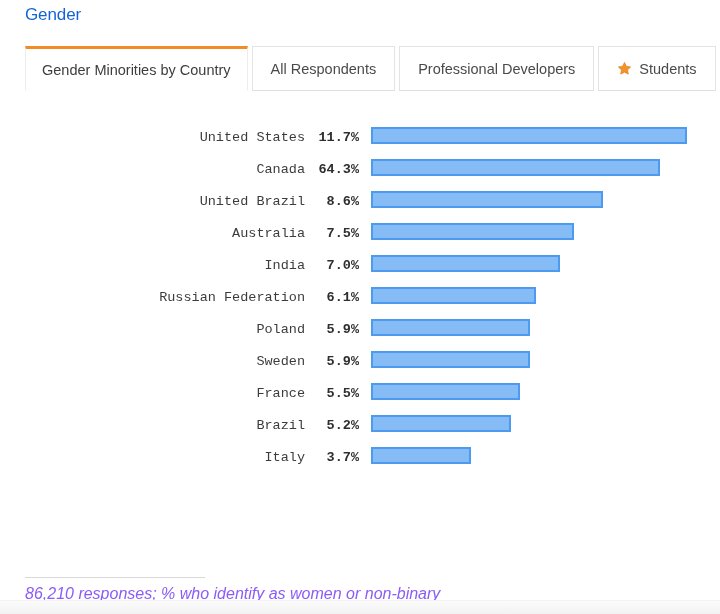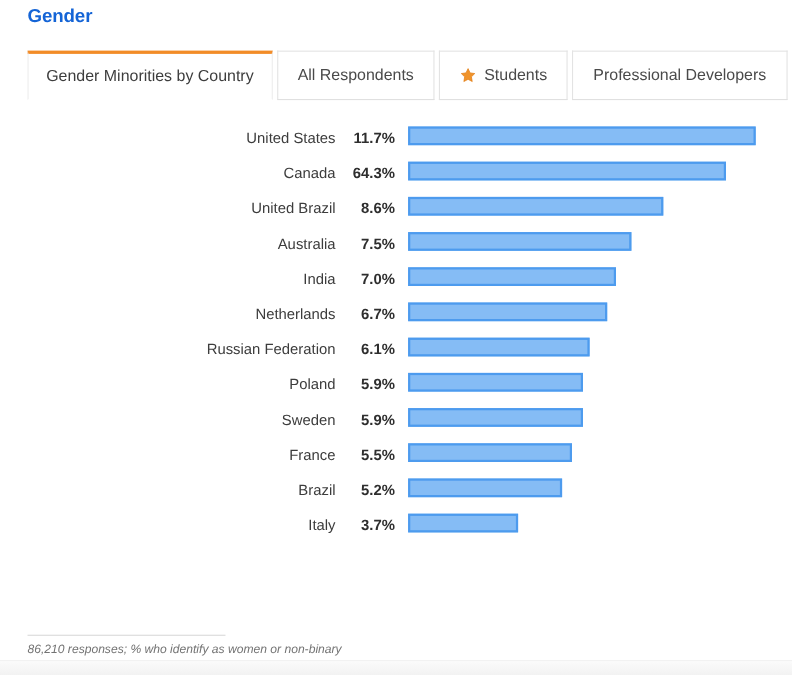--- a/index.html
+++ b/index.html
@@ -16,21 +16,21 @@
     color: #333333;
     position: relative;
   }
 
   
   #page-title {
     position: absolute;
     left: 25px;
     top: 5px;
     font-size: 17px;
-    font-weight: bold;
+    font-weight: normal;
     color: #1464d6;
     letter-spacing: -0.1px;
   }
 
   
   #tabs {
     position: absolute;
     left: 25px;
     top: 46px;
     height: 45px;
@@ -69,22 +69,23 @@
     width: 15px;
     height: 15px;
     margin-right: 7px;
     flex: 0 0 auto;
   }
 
   
   #chart {
     position: absolute;
     left: 0;
-    top: 112px;
+    top: 124px;
     width: 708px;
+    font-family: Liberation Mono, monospace;
   }
 
   .row {
     position: relative;
     height: 32px;
   }
 
   .row-label {
     position: absolute;
     right: 403px;       
@@ -122,23 +123,23 @@
     top: 577px;
     width: 180px;
     height: 1px;
     background: #d9d9d9;
   }
 
   #footer-note {
     position: absolute;
     left: 25px;
     top: 585px;
-    font-size: 11px;
+    font-size: 16px;
     font-style: italic;
-    color: #737373;
+    color: #8b5cf6;
     white-space: nowrap;
   }
 
   #bottom-band {
     position: absolute;
     left: 0;
     top: 600px;
     width: 720px;
     height: 14px;
     background: linear-gradient(to bottom, #fbfbfb, #f2f2f2);
@@ -151,28 +152,28 @@
 <div id="page-title" style="color: rgb(20, 100, 214);">Gender</div>
 
 <div id="tabs">
     <div class="tab active" style="border-top-color: rgb(242, 140, 40);">
       <span>Gender Minorities by Country</span>
     </div>
     <div class="tab">
       <span>All Respondents</span>
     </div>
     <div class="tab">
+      <span>Professional Developers</span>
+    </div>
+    <div class="tab">
       <span class="tab-star"><svg viewBox="0 0 24 24" width="15" height="15">
           <path d="M12 2.2l3.0 6.2 6.8 1.0-4.9 4.8 1.2 6.8-6.1-3.2-6.1 3.2 1.2-6.8L2.2 9.4l6.8-1.0z" fill="#f0932b" stroke="#e07b10" stroke-width="1" stroke-linejoin="round"></path>
         </svg></span>
       <span>Students</span>
     </div>
-    <div class="tab">
-      <span>Professional Developers</span>
-    </div>
   </div>
 
 <div id="chart">
     <div class="row">
       <div class="row-label">United States</div>
       <div class="row-value">11.7%</div>
       <div class="row-bar" style="width: 316px; background: rgb(133, 188, 245); border-color: rgb(77, 155, 238);"></div>
     </div>
     <div class="row">
       <div class="row-label">Canada</div>
@@ -188,25 +189,20 @@
       <div class="row-label">Australia</div>
       <div class="row-value">7.5%</div>
       <div class="row-bar" style="width: 203px; background: rgb(133, 188, 245); border-color: rgb(77, 155, 238);"></div>
     </div>
     <div class="row">
       <div class="row-label">India</div>
       <div class="row-value">7.0%</div>
       <div class="row-bar" style="width: 189px; background: rgb(133, 188, 245); border-color: rgb(77, 155, 238);"></div>
     </div>
     <div class="row">
-      <div class="row-label">Netherlands</div>
-      <div class="row-value">6.7%</div>
-      <div class="row-bar" style="width: 181px; background: rgb(133, 188, 245); border-color: rgb(77, 155, 238);"></div>
-    </div>
-    <div class="row">
       <div class="row-label">Russian Federation</div>
       <div class="row-value">6.1%</div>
       <div class="row-bar" style="width: 165px; background: rgb(133, 188, 245); border-color: rgb(77, 155, 238);"></div>
     </div>
     <div class="row">
       <div class="row-label">Poland</div>
       <div class="row-value">5.9%</div>
       <div class="row-bar" style="width: 159px; background: rgb(133, 188, 245); border-color: rgb(77, 155, 238);"></div>
     </div>
     <div class="row">

